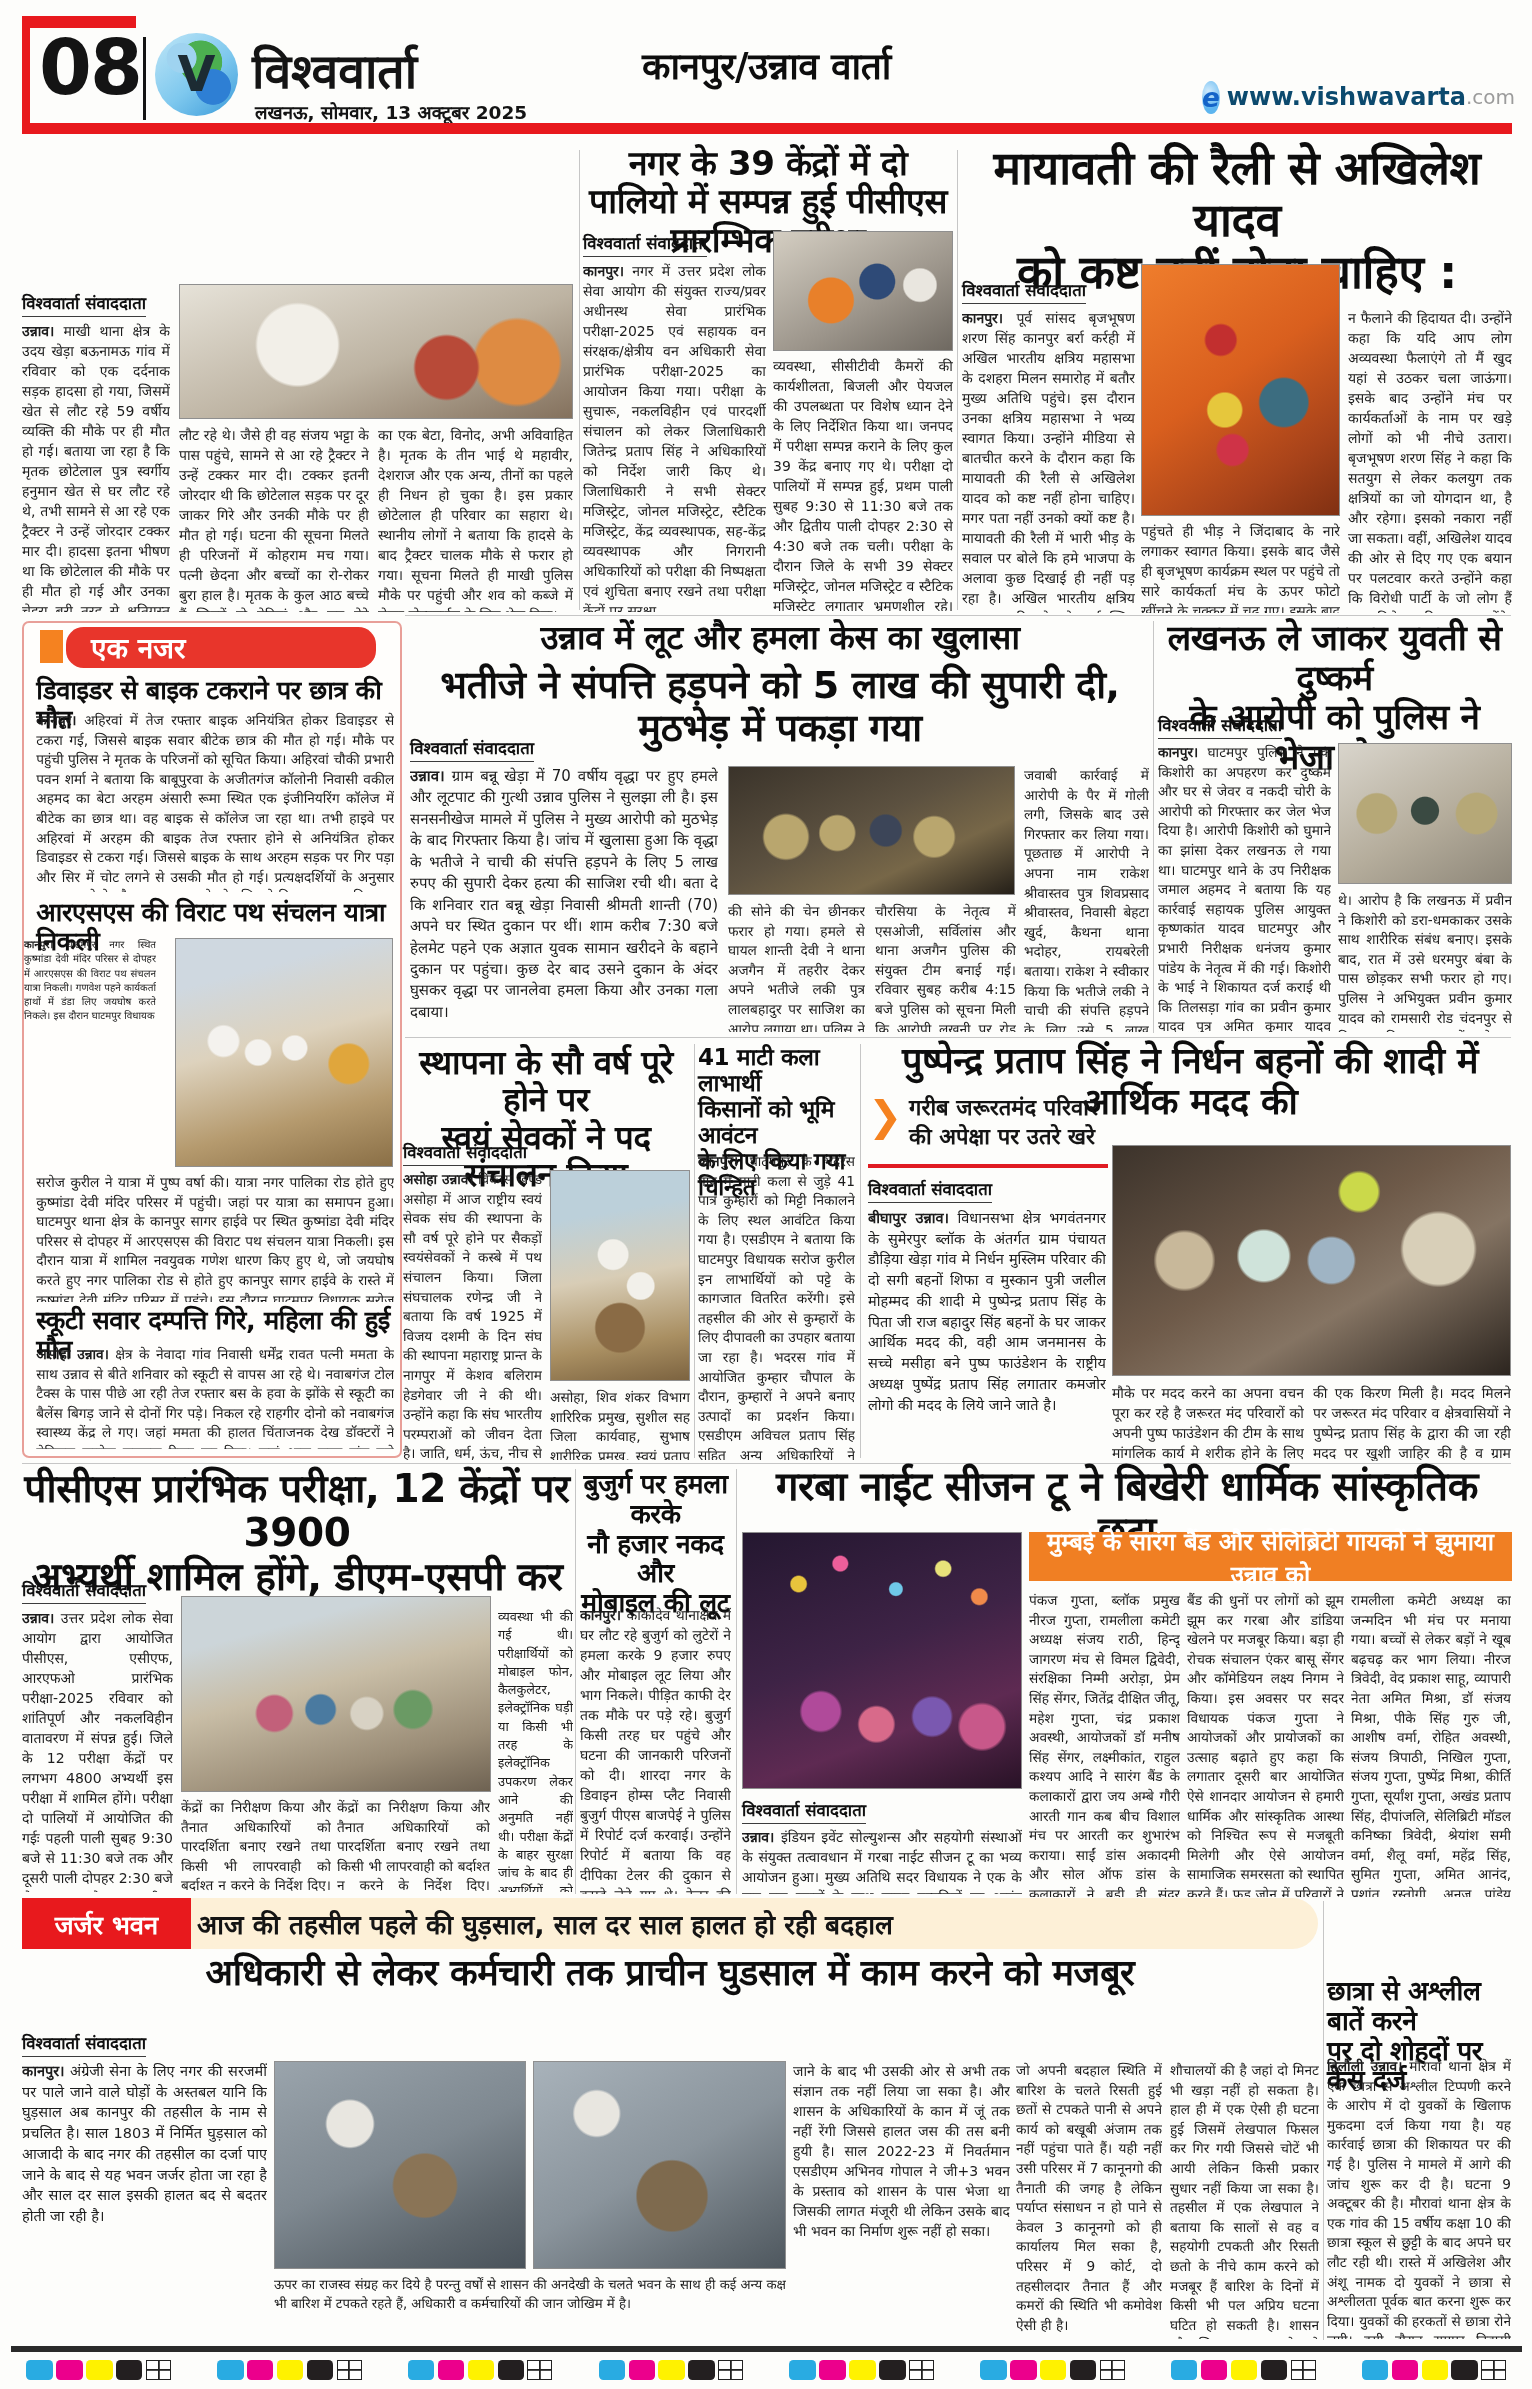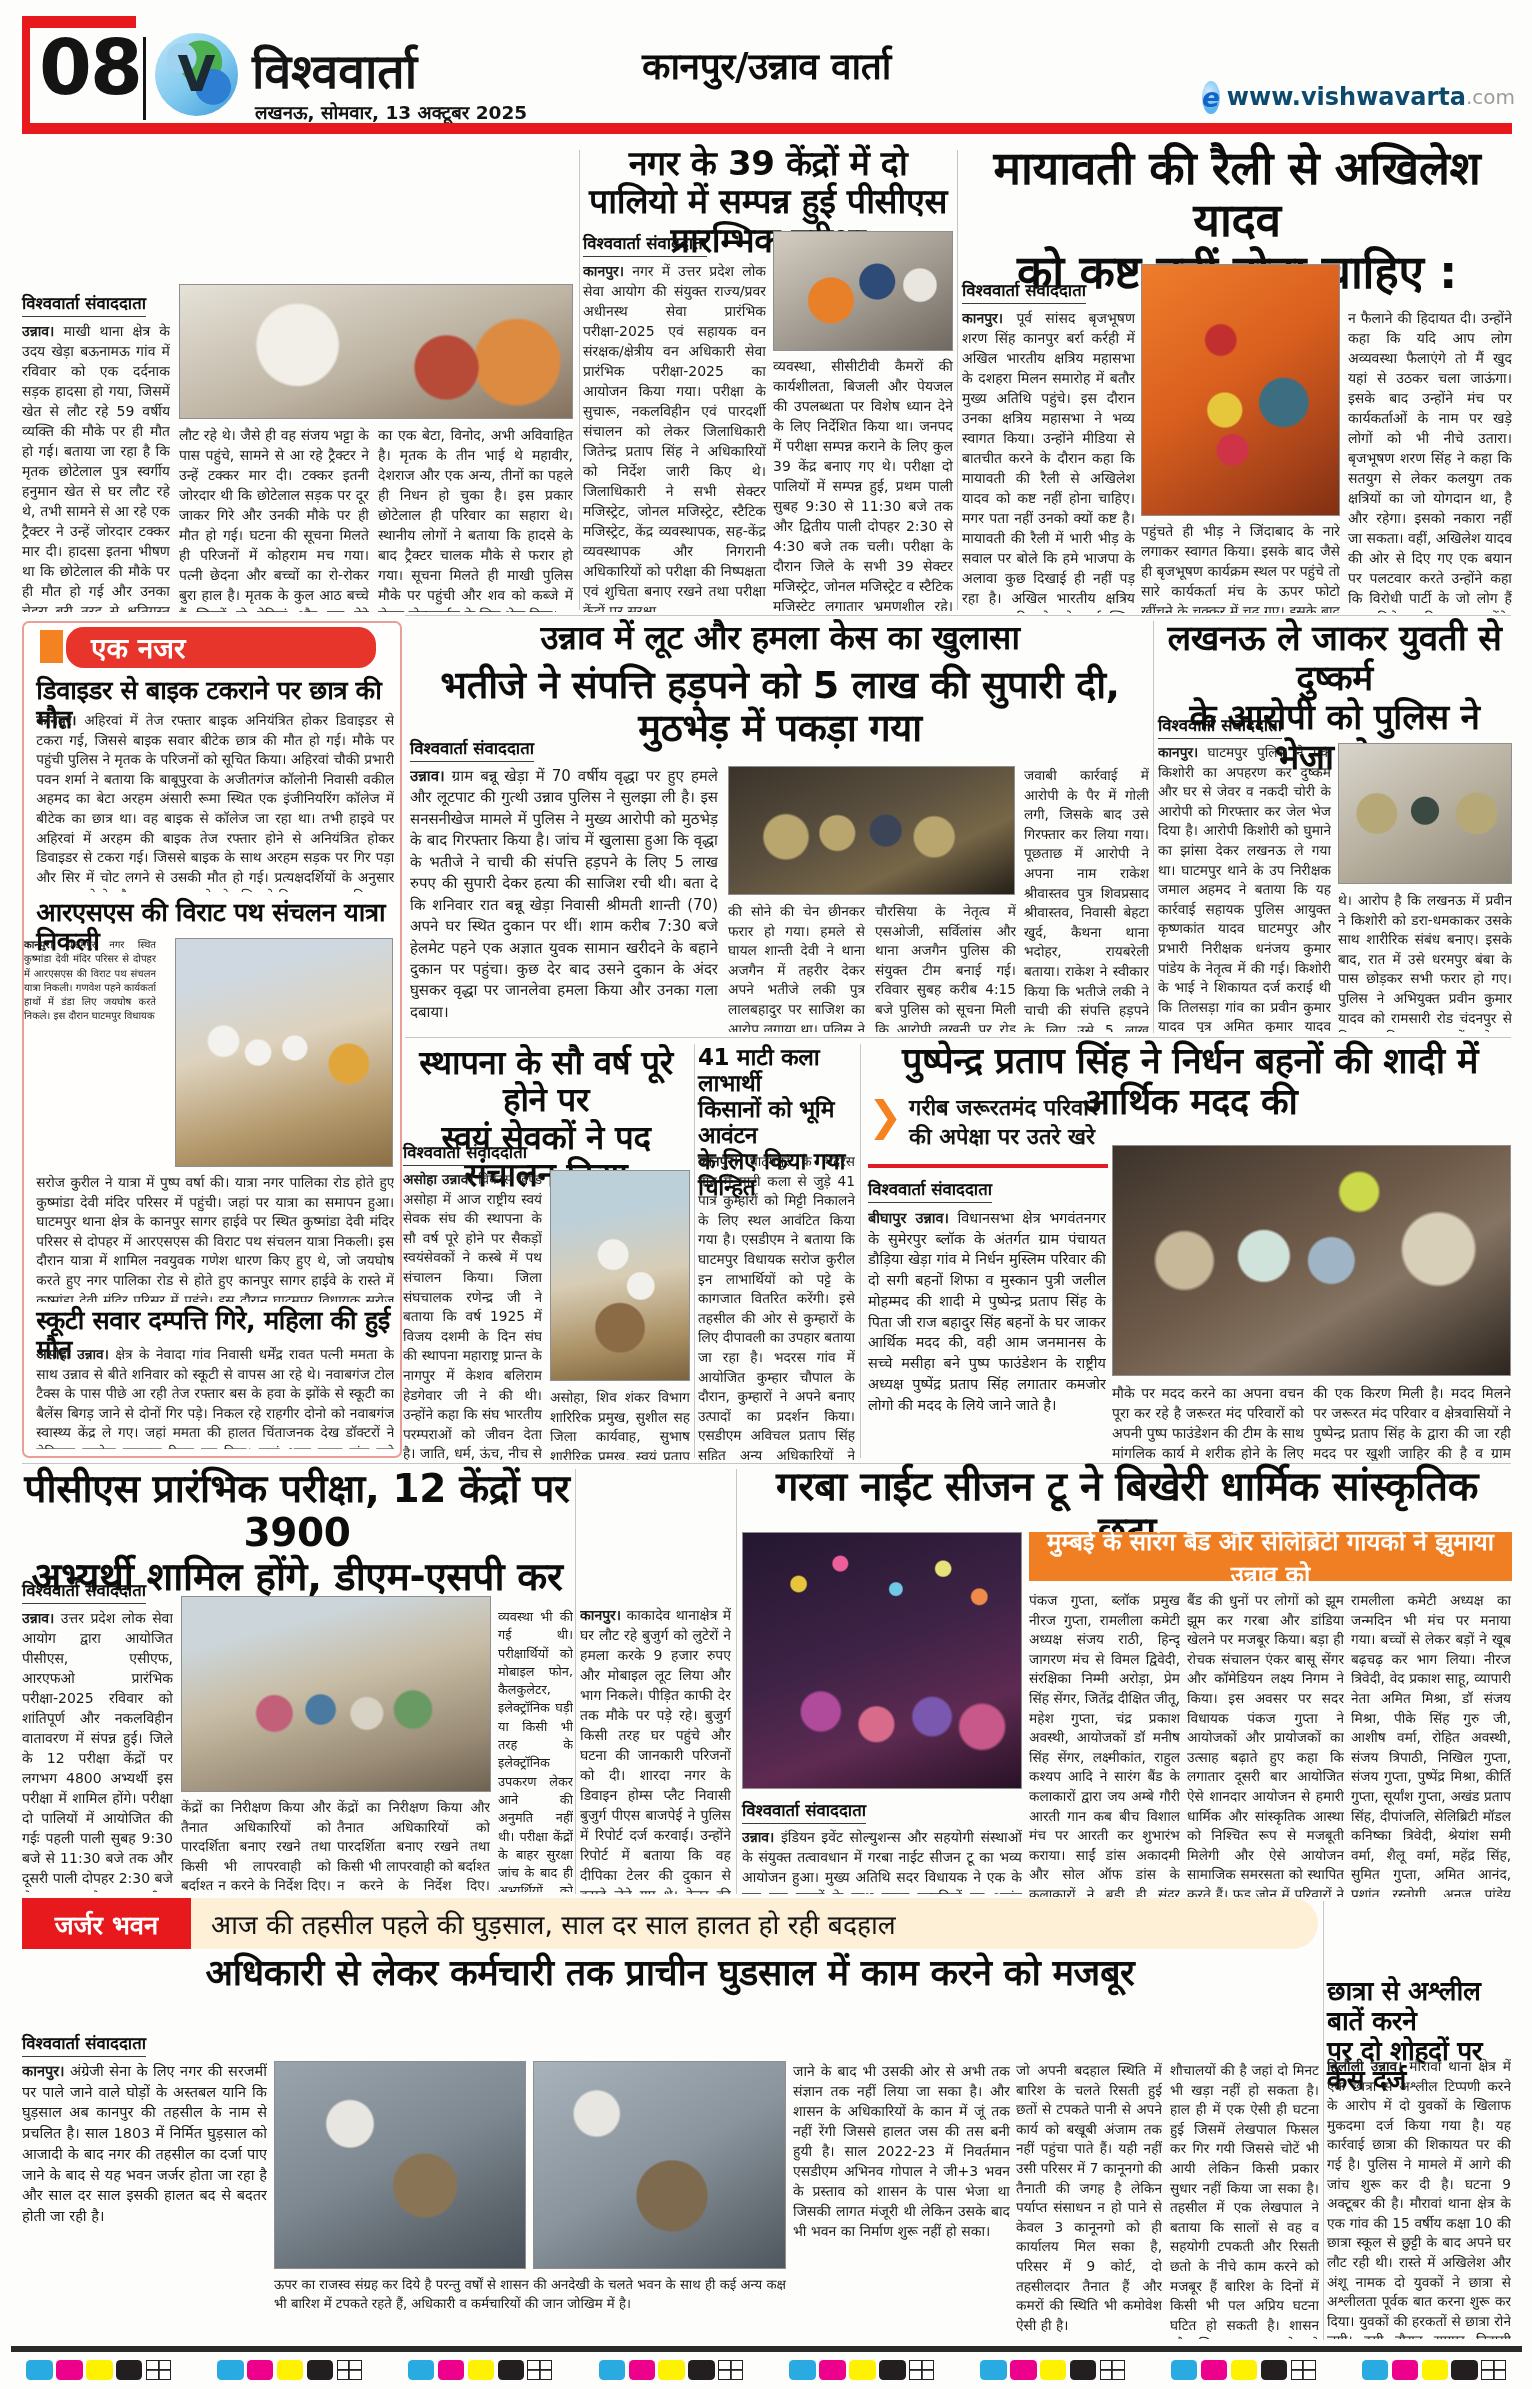--- a/index.html
+++ b/index.html
@@ -190,20 +190,25 @@
   <div class="abs ph" style="left:181px;top:1596px;width:310px;height:196px;
        background:radial-gradient(circle at 30% 60%,#c2607a 0 7%,transparent 8%),
                   radial-gradient(circle at 45% 58%,#4a7aa0 0 7%,transparent 8%),
                   radial-gradient(circle at 60% 60%,#d8d2c4 0 7%,transparent 8%),
                   radial-gradient(circle at 75% 58%,#6a9a64 0 7%,transparent 8%),
                   linear-gradient(165deg,#ccd5d9 0 20%,#c8bda6 45%,#9a8c76 78%,#6e6252)"></div>
   <div class="abs bt" style="left:181px;top:1798px;width:150px;height:93px;font-size:13.7px">केंद्रों का निरीक्षण किया और तैनात अधिकारियों को पारदर्शिता बनाए रखने तथा किसी भी लापरवाही को बर्दाश्त न करने के निर्देश दिए। नकलविहीन परीक्षा सुनिश्चित करने के लिए व्यापक स्तर पर तैनाती की गई थी। इसमें 12 सेक्टर मजिस्ट्रेट, 12 स्टैटिक मजिस्ट्रेट, 12 व्यवस्थापक और 302 शिक्षा निरीक्षक शामिल किए गए। परीक्षार्थियों की सघन तलाशी के बाद ही केंद्रों में प्रवेश दिया गया। अधिकारियों ने सुबह से ही विभिन्न परीक्षा केंद्रों का भ्रमण किया। पुलिसकर्मी और वीडियो रिकॉर्डिंग की रूम स्थापित किया गया था।</div>
   <div class="abs bt" style="left:337px;top:1798px;width:153px;height:93px;font-size:13.7px">केंद्रों का निरीक्षण किया और तैनात अधिकारियों को पारदर्शिता बनाए रखने तथा किसी भी लापरवाही को बर्दाश्त न करने के निर्देश दिए। नकलविहीन परीक्षा सुनिश्चित करने के लिए व्यापक स्तर पर तैनाती की गई थी। इसमें 12 सेक्टर मजिस्ट्रेट, 12 स्टैटिक मजिस्ट्रेट, 12 व्यवस्थापक और 302 शिक्षा निरीक्षक शामिल किए गए। परीक्षार्थियों की सघन तलाशी के बाद ही केंद्रों में प्रवेश दिया गया। अधिकारियों ने सुबह से ही विभिन्न परीक्षा केंद्रों का भ्रमण किया। पुलिसकर्मी और वीडियो रिकॉर्डिंग की रूम स्थापित किया गया था।</div>
   <div class="abs bt" style="left:498px;top:1608px;width:75px;height:284px;font-size:12.8px">व्यवस्था भी की गई थी। परीक्षार्थियों को मोबाइल फोन, कैलकुलेटर, इलेक्ट्रॉनिक घड़ी या किसी भी तरह के इलेक्ट्रॉनिक उपकरण लेकर आने की अनुमति नहीं थी। परीक्षा केंद्रों के बाहर सुरक्षा जांच के बाद ही अभ्यर्थियों को प्रवेश दिया गया।</div>
 
+  <div class="abs hl" style="left:580px;top:1469px;width:151px;font-size:26.4px">
+    <div>बुजुर्ग पर हमला करके</div>
+    <div>नौ हजार नकद और</div>
+    <div>मोबाइल की लूट</div>
+  </div>
   <div class="abs bt" style="left:580px;top:1605px;width:151px;height:289px;font-size:14px"><b>कानपुर।</b> <span>काकादेव थानाक्षेत्र में घर लौट रहे बुजुर्ग को लुटेरों ने हमला करके 9 हजार रुपए और मोबाइल लूट लिया और भाग निकले। पीड़ित काफी देर तक मौके पर पड़े रहे। बुजुर्ग किसी तरह घर पहुंचे और घटना की जानकारी परिजनों को दी। शारदा नगर के डिवाइन होम्स प्लैट निवासी बुजुर्ग पीएस बाजपेई ने पुलिस में रिपोर्ट दर्ज करवाई। उन्होंने रिपोर्ट में बताया कि वह दीपिका टेलर की दुकान से कपड़े लेने गए थे। टेलर की दुकान से निकलकर कुछ दूर चलने पर किसी अज्ञात लुटेरे ने पीछे से उन पर हमला कर दिया। इस कारण वह वहीं पर गिर पड़े। आरोपी उनकी जेब से 9 हजार रुपए और मोबाइल छीनकर फरार हो गए। पीड़ित ने थाने में लूट की रिपोर्ट दर्ज कराई है।</span></div>
 
   <div class="abs hl" style="left:742px;top:1464px;width:770px;font-size:40px">गरबा नाईट सीजन टू ने बिखेरी धार्मिक सांस्कृतिक छटा</div>
   <div class="abs ph" style="left:742px;top:1532px;width:280px;height:257px;
        background:radial-gradient(circle at 20% 20%,#e8c43c 0 2.5%,transparent 3%),
                   radial-gradient(circle at 35% 12%,#ec5f9a 0 2.5%,transparent 3%),
                   radial-gradient(circle at 55% 22%,#6fc8e8 0 2.5%,transparent 3%),
                   radial-gradient(circle at 72% 14%,#e8e27a 0 2.5%,transparent 3%),
                   radial-gradient(circle at 85% 25%,#f08a4a 0 2.5%,transparent 3%),
                   radial-gradient(circle at 28% 70%,#b04a9a 0 7%,transparent 8%),
@@ -214,21 +219,21 @@
   <div class="abs byline" style="left:742px;top:1798px"><span>विश्ववार्ता संवाददाता</span></div>
   <div class="abs bt" style="left:742px;top:1827px;width:280px;height:67px;font-size:14px"><b>उन्नाव।</b> <span>इंडियन इवेंट सोल्युशन्स और सहयोगी संस्थाओं के संयुक्त तत्वावधान में गरबा नाईट सीजन टू का भव्य आयोजन हुआ। मुख्य अतिथि सदर विधायक ने एक के बाद एक तरानों के साथ लाइव प्रस्तुतियों का आनंद लिया।</span></div>
   <div class="abs" style="left:1029px;top:1532px;width:483px;height:49px;background:#f07f23;color:#fff;font-weight:700;font-size:24px;display:flex;align-items:center;justify-content:center;text-align:center">मुम्बई के सारंग बैंड और सेलिब्रिटी गायकों ने झुमाया उन्नाव को</div>
   <div class="abs bt" style="left:1029px;top:1591px;width:151px;height:306px;font-size:13.7px">पंकज गुप्ता, ब्लॉक प्रमुख नीरज गुप्ता, रामलीला कमेटी अध्यक्ष संजय राठी, हिन्दू जागरण मंच से विमल द्विवेदी, संरक्षिका निम्मी अरोड़ा, प्रेम सिंह सेंगर, जितेंद्र दीक्षित जीतू, महेश गुप्ता, चंद्र प्रकाश अवस्थी, आयोजकों डॉ मनीष सिंह सेंगर, लक्ष्मीकांत, राहुल कश्यप आदि ने सारंग बैंड के कलाकारों द्वारा जय अम्बे गौरी आरती गान कब बीच विशाल मंच पर आरती कर शुभारंभ कराया। साईं डांस अकादमी और सोल ऑफ डांस के कलाकारों ने बड़ी ही सुंदर गणेश स्तुति प्रस्तुत की।</div>
   <div class="abs bt" style="left:1187px;top:1591px;width:157px;height:306px;font-size:13.7px">बैंड की धुनों पर लोगों को झूम झूम कर गरबा और डांडिया खेलने पर मजबूर किया। बड़ा ही रोचक संचालन एंकर बासू सेंगर और कॉमेडियन लक्ष्य निगम ने किया। इस अवसर पर सदर विधायक पंकज गुप्ता ने आयोजकों और प्रायोजकों का उत्साह बढ़ाते हुए कहा कि लगातार दूसरी बार आयोजित ऐसे शानदार आयोजन से हमारी धार्मिक और सांस्कृतिक आस्था को निश्चित रूप से मजबूती मिलेगी और ऐसे आयोजन सामाजिक समरसता को स्थापित करते हैं। फूड जोन में परिवारों ने नाना प्रकार के व्यंजनों का भी आनंद उठाया।</div>
   <div class="abs bt" style="left:1351px;top:1591px;width:160px;height:306px;font-size:13.7px">रामलीला कमेटी अध्यक्ष का जन्मदिन भी मंच पर मनाया गया। बच्चों से लेकर बड़ों ने खूब बढ़चढ़ कर भाग लिया। नीरज त्रिवेदी, वेद प्रकाश साहू, व्यापारी नेता अमित मिश्रा, डॉ संजय मिश्रा, पीके सिंह गुरु जी, आशीष वर्मा, रोहित अवस्थी, संजय त्रिपाठी, निखिल गुप्ता, संजय गुप्ता, पुष्पेंद्र मिश्रा, कीर्ति गुप्ता, सूर्यांश गुप्ता, अखंड प्रताप सिंह, दीपांजलि, सेलिब्रिटी मॉडल कनिष्का त्रिवेदी, श्रेयांश समी वर्मा, शैलू वर्मा, महेंद्र सिंह, सुमित गुप्ता, अमित आनंद, प्रशांत रस्तोगी, अनुज पांडेय आदि मौजूद रहे। सेंगर ने जिला प्रशासन, पुलिस प्रशासन और सहयोगियों के प्रति आभार जताया।</div>
 
   <div class="vsep" style="left:1323px;top:1901px;height:439px"></div>
 
   <div class="abs" style="left:22px;top:1898px;width:169px;height:51px;background:#e8191d;color:#fff;font-weight:700;font-size:25.5px;display:flex;align-items:center;justify-content:center">जर्जर भवन</div>
-  <div class="abs" style="left:191px;top:1898px;width:1127px;height:51px;background:#fdf0d7;border-radius:0 26.4px 26.4px 0;display:flex;align-items:center;padding-left:20px;font-weight:400;font-size:26.4px;color:#141414">आज की तहसील पहले की घुड़साल,  साल दर साल हालत हो रही बदहाल</div>
+  <div class="abs" style="left:191px;top:1898px;width:1127px;height:51px;background:#fdf0d7;border-radius:0 26.4px 26.4px 0;display:flex;align-items:center;padding-left:6px;font-weight:700;font-size:26.4px;color:#141414">आज की तहसील पहले की घुड़साल,  साल दर साल हालत हो रही बदहाल</div>
   <div class="abs hl" style="left:22px;top:1953px;width:1296px;font-size:36px">अधिकारी से लेकर कर्मचारी तक प्राचीन घुडसाल में काम करने को मजबूर</div>
   <div class="abs byline" style="left:22px;top:2031px"><span>विश्ववार्ता संवाददाता</span></div>
   <div class="abs bt" style="left:22px;top:2061px;width:245px;height:278px;font-size:14.5px"><b>कानपुर।</b> <span>अंग्रेजी सेना के लिए नगर की सरजमीं पर पाले जाने वाले घोड़ों के अस्तबल यानि कि घुड़साल अब कानपुर की तहसील के नाम से प्रचलित है। साल 1803 में निर्मित घुड़साल को आजादी के बाद नगर की तहसील का दर्जा पाए जाने के बाद से यह भवन जर्जर होता जा रहा है और साल दर साल इसकी हालत बद से बदतर होती जा रही है।</span></div>
   <div class="abs ph" style="left:274px;top:2061px;width:252px;height:208px;
        background:radial-gradient(circle at 60% 60%,#8a7456 0 16%,transparent 17%),
                   radial-gradient(circle at 30% 30%,#e8e6e0 0 10%,transparent 11%),
                   linear-gradient(155deg,#9aa4ac,#7e8890 48%,#5e676e 78%,#49525a)"></div>
   <div class="abs ph" style="left:533px;top:2061px;width:253px;height:208px;
        background:radial-gradient(circle at 55% 65%,#7e6a4e 0 18%,transparent 19%),
                   radial-gradient(circle at 25% 25%,#e8e6e0 0 9%,transparent 10%),

